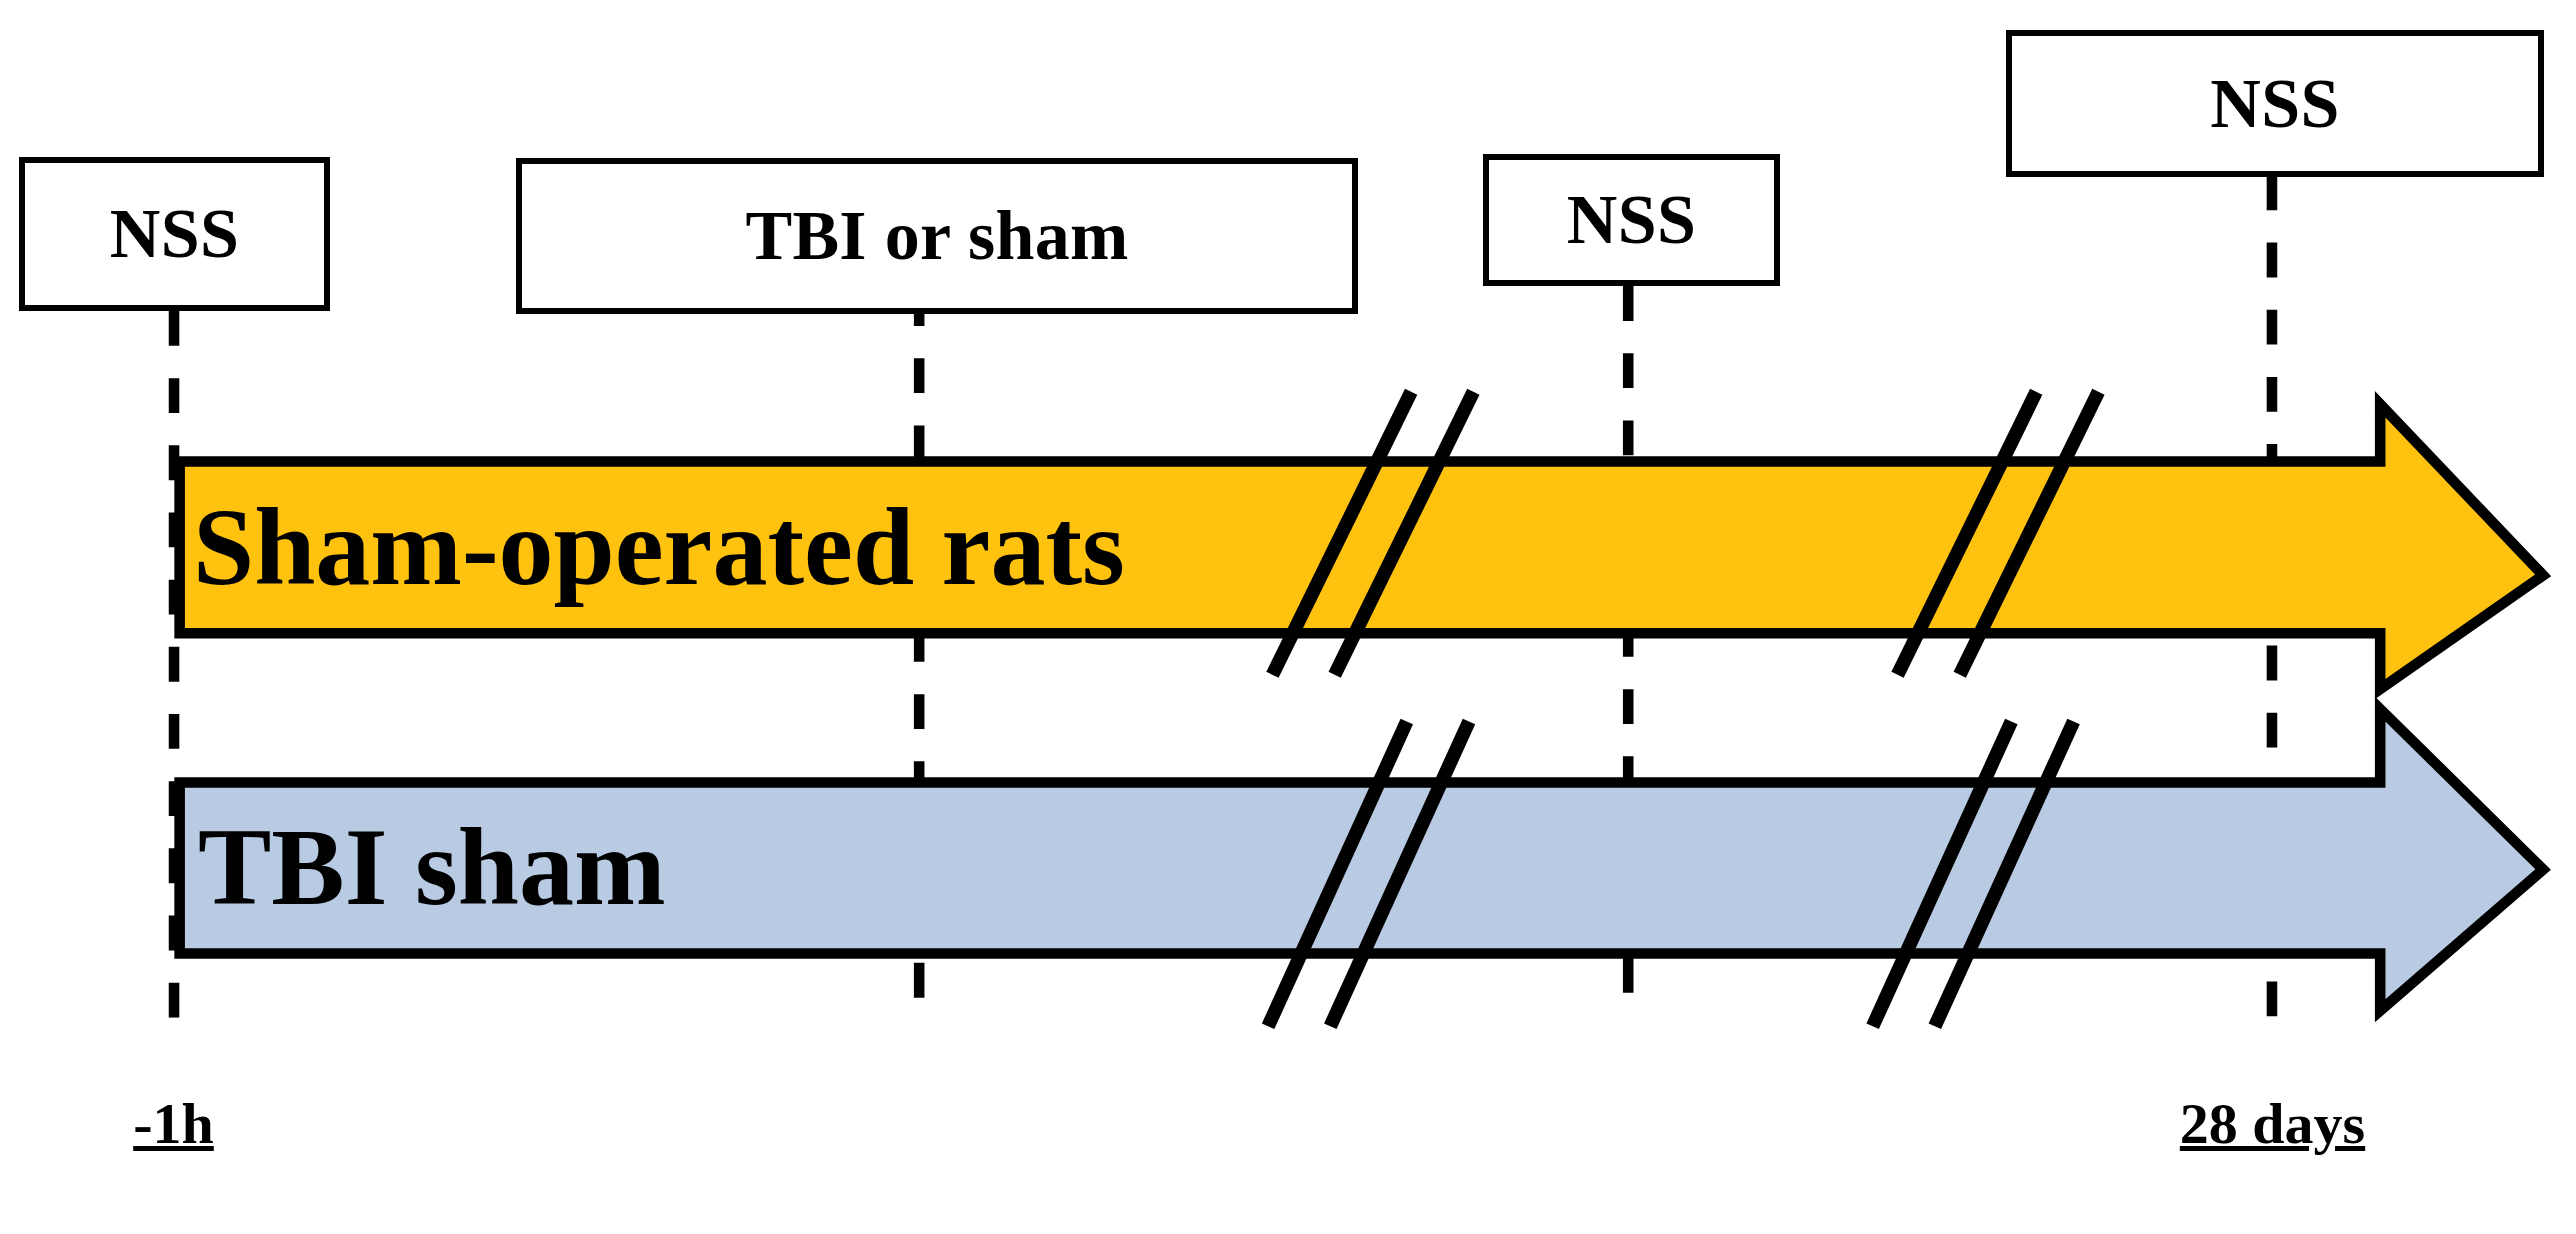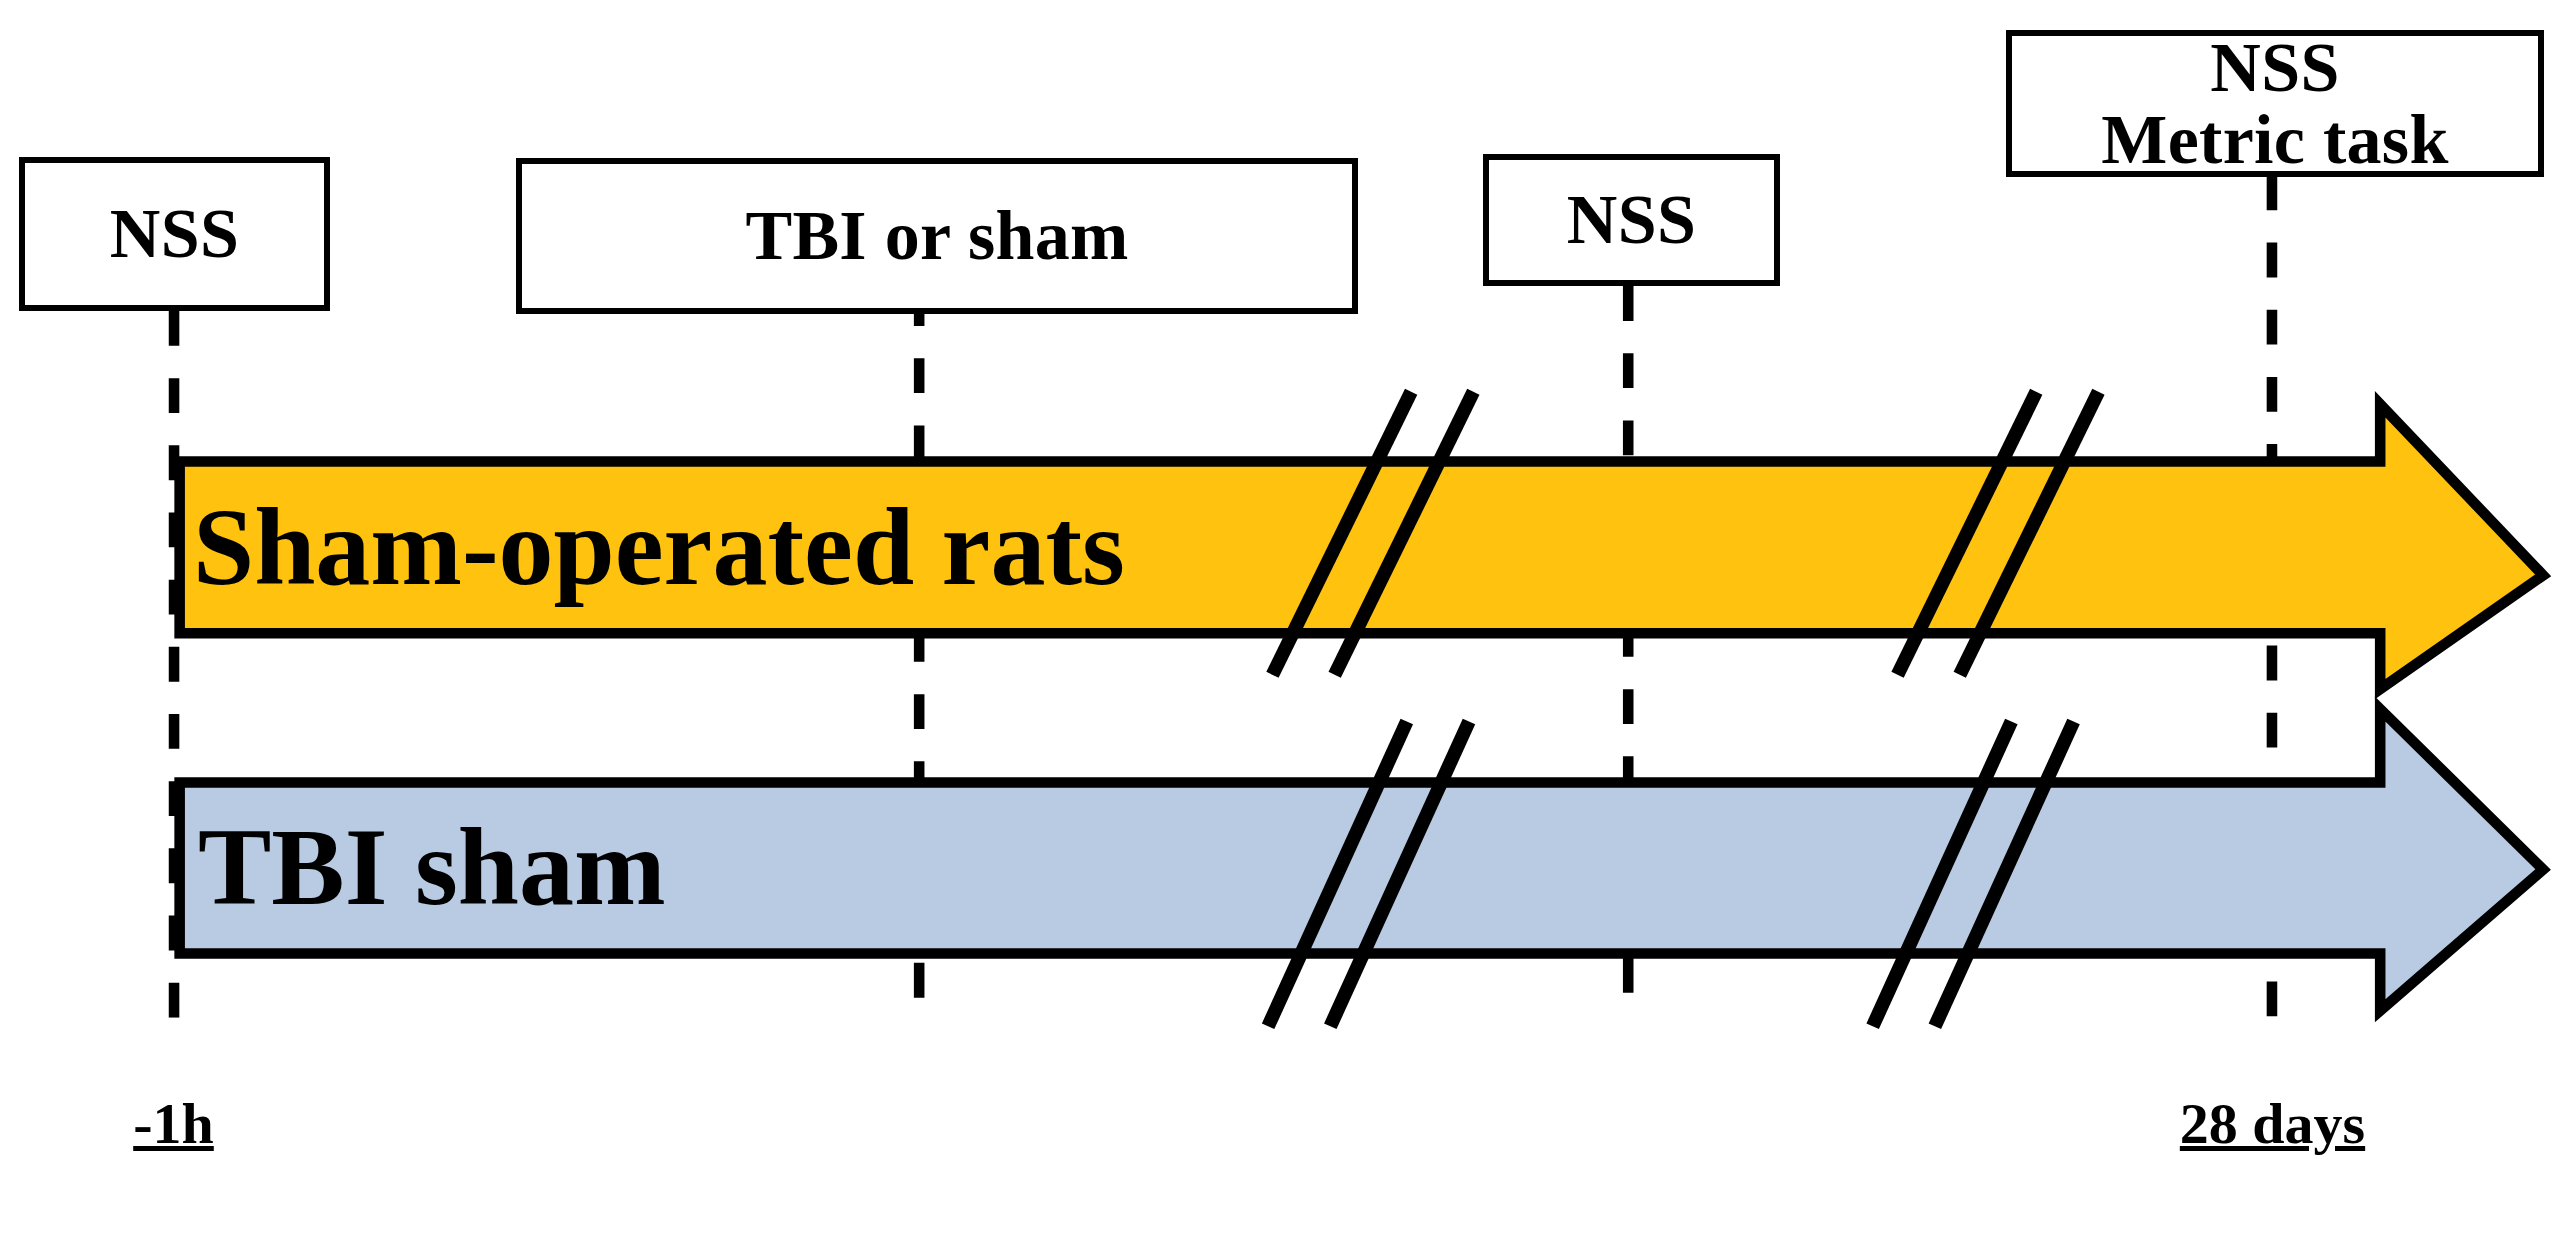--- a/index.html
+++ b/index.html
@@ -120,21 +120,20 @@
   <div class="evt-box" style="left:516px; top:158px; width:842px; height:156px;">
     <span class="evt-label">TBI or sham</span>
   </div>
 
   <div class="evt-box" style="left:1483px; top:154px; width:297px; height:132px;">
     <span class="evt-label">NSS</span>
   </div>
 
   <div class="evt-box" style="left:2006px; top:30px; width:538px; height:147px;">
     <span class="evt-label">NSS</span>
-    <span class="evt-label">Metric task</span>
   </div>
 
   <div class="bar-label" style="left:193px; top:492px; font-size:110px;">Sham-operated rats</div>
 
   <div class="bar-label" style="left:198px; top:812px; font-size:110px;">TBI sham</div>
 
   <div class="time-label" style="left:49px; top:1095px; width:249px;">-1h</div>
 
 
 

